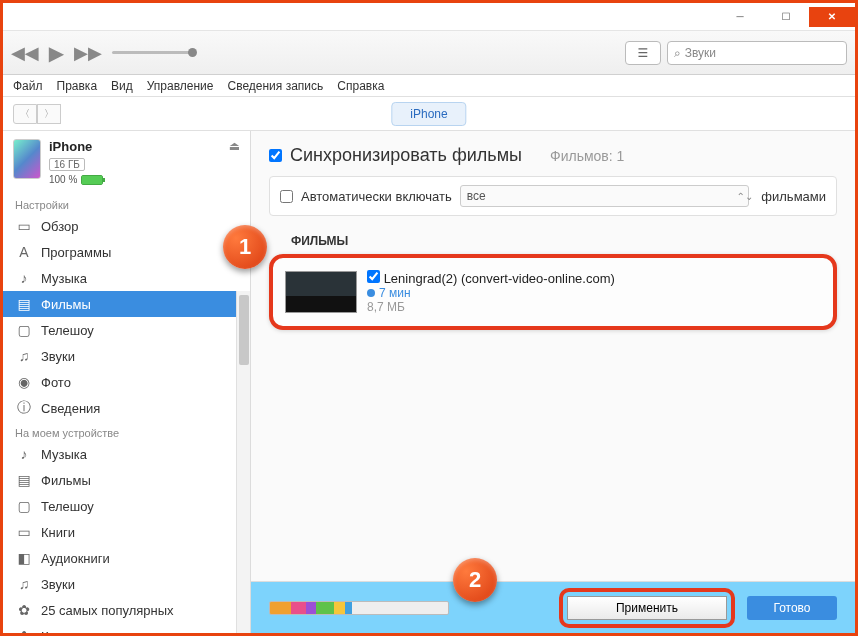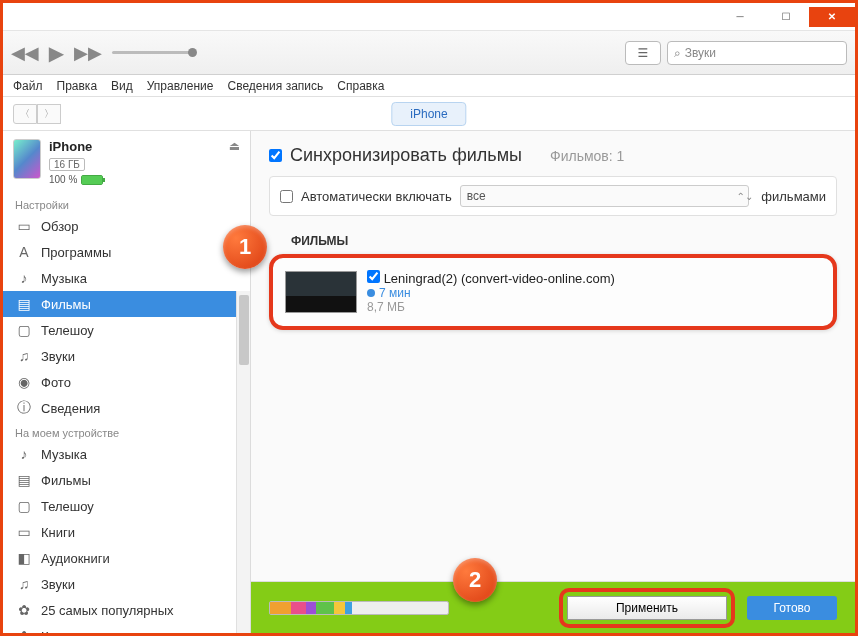--- a/index.html
+++ b/index.html
@@ -61,21 +61,21 @@
 .films-label { padding: 8px 20px 6px 40px; font-size:12px; font-weight:600; color:#333; }
 
 .film-box { margin: 0 18px; border:4px solid #e5381c; border-radius:14px; padding: 12px; background:#fdfdfd; box-shadow: 0 1px 4px rgba(0,0,0,0.15); }
 .film-item { display:flex; gap:10px; align-items:center; }
 .film-thumb { width:72px; height:42px; background: linear-gradient(to bottom, #2a3338 0%, #2a3338 60%, #111 60%, #111 100%); border:1px solid #999; }
 .film-meta { font-size:12px; color:#555; }
 .film-title { font-size:13px; color:#222; }
 .film-dur { color:#3a8de0; display:flex; align-items:center; gap:4px; }
 .dot { width:8px; height:8px; background:#3a8de0; border-radius:50%; display:inline-block; }
 
-.bottom-bar { position:absolute; left:0; right:0; bottom:0; height:52px; border-top:1px solid #ddd; background:#84cc16; display:flex; align-items:center; padding:0 18px; gap:12px; }
+.bottom-bar { position:absolute; left:0; right:0; bottom:0; height:52px; border-top:1px solid #ddd; background:#7dd3fc; display:flex; align-items:center; padding:0 18px; gap:12px; }
 .storage-bar { width:180px; height:14px; display:flex; border:1px solid #bbb; border-radius:2px; overflow:hidden; }
 .storage-bar span { display:block; height:100%; }
 .apply-wrap { border:4px solid #e5381c; border-radius:10px; padding:4px; margin-left:auto; }
 .apply-btn { width:160px; height:24px; border:1px solid #999; background:linear-gradient(#fff,#eaeaea); font-size:12px; cursor:pointer; }
 .done-btn { width:90px; height:24px; border:none; background:#3a8de0; color:#fff; font-size:12px; border-radius:3px; cursor:pointer; }
 
 .marker { position:absolute; width:44px; height:44px; border-radius:50%; background: radial-gradient(circle at 30% 30%, #ff7a3d, #d93a0f); box-shadow: 0 3px 6px rgba(0,0,0,0.4), inset 0 2px 4px rgba(255,255,255,0.3); display:flex; align-items:center; justify-content:center; color:#fff; font-size:22px; font-weight:bold; z-index:50; }
 .marker1 { left: 220px; top: 222px; }
 .marker2 { left: 450px; top: 555px; }
 

